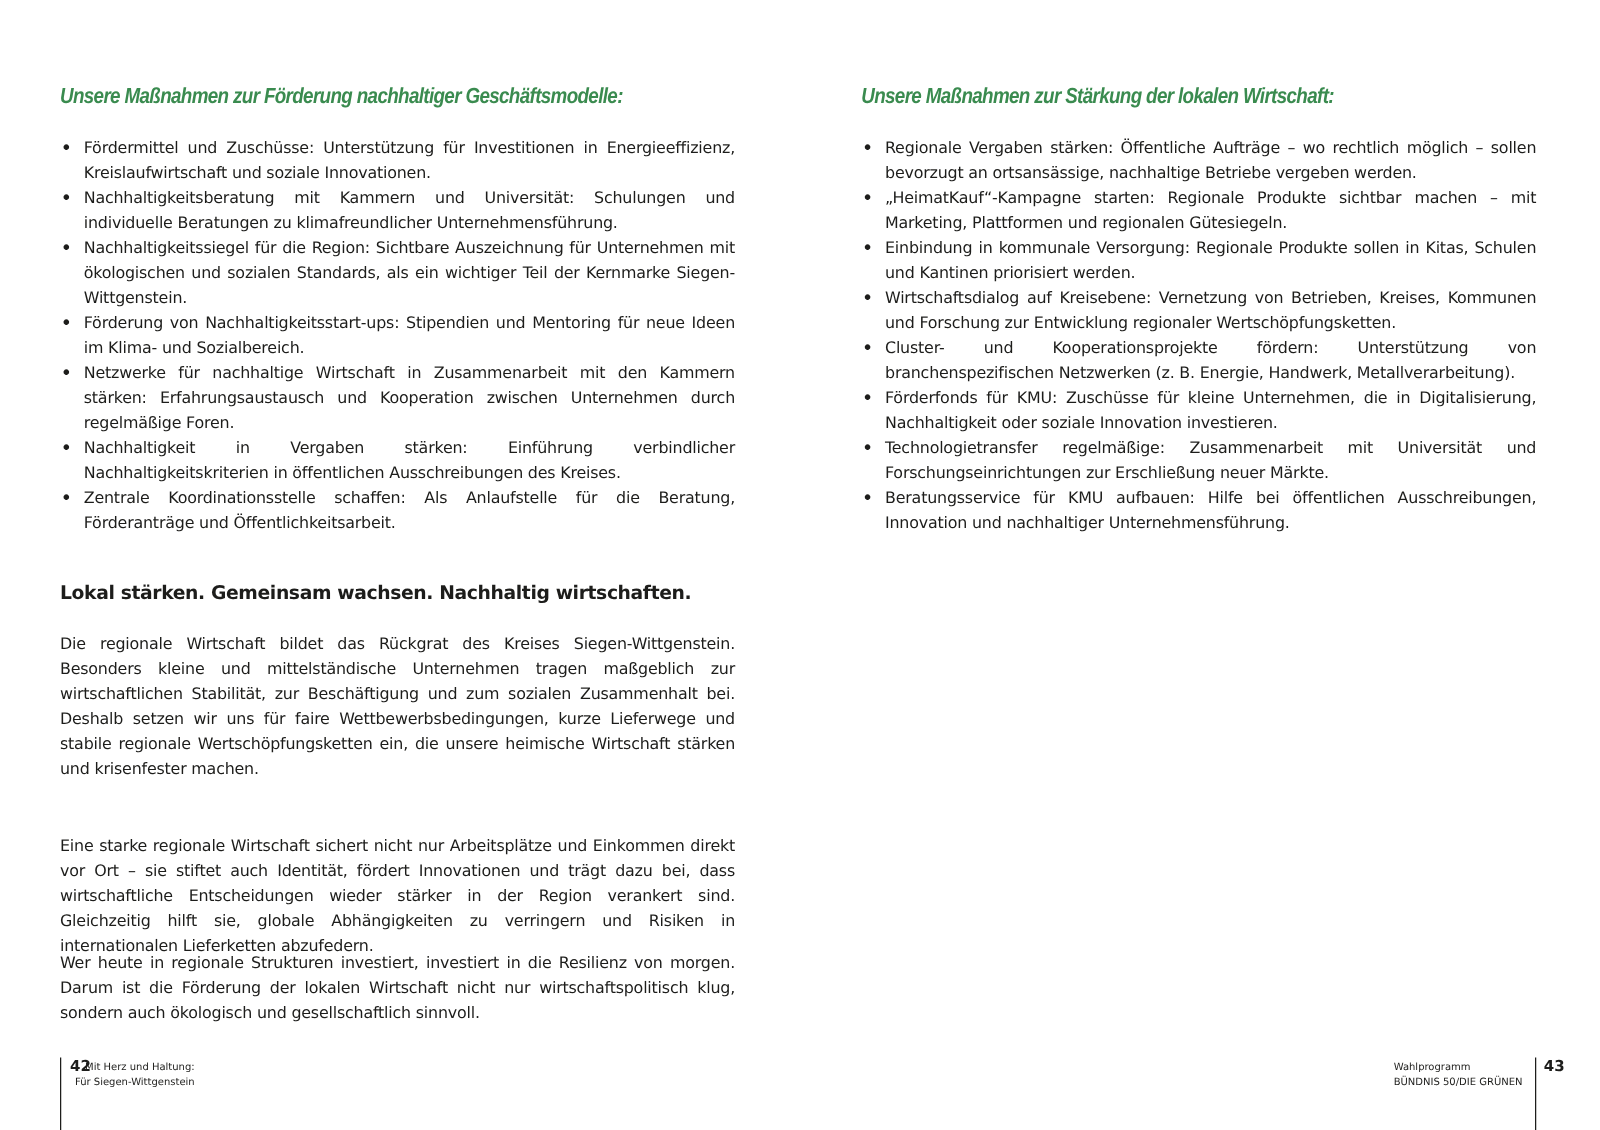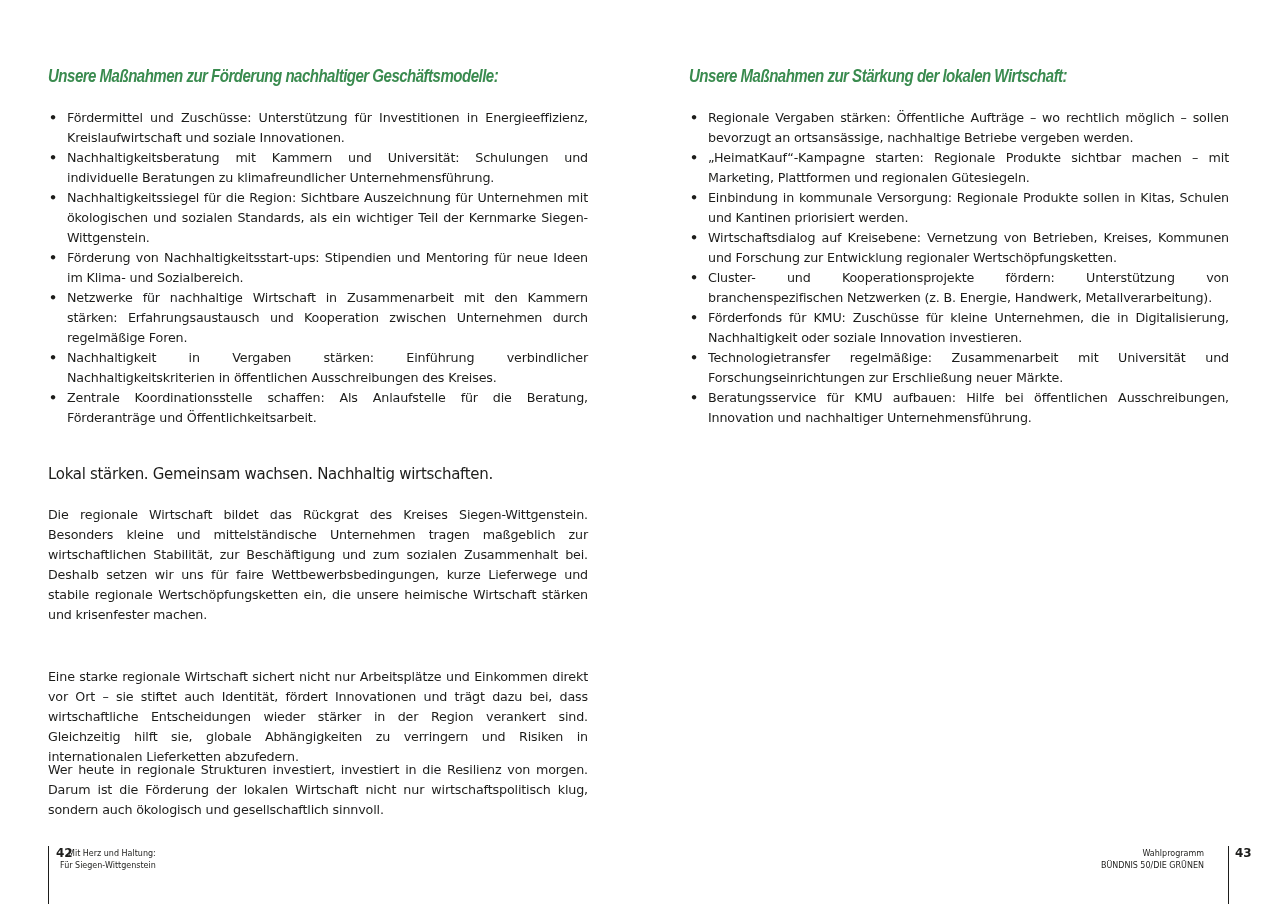--- a/index.html
+++ b/index.html
@@ -22,21 +22,21 @@
   .bullets li {
     position: relative; padding-left: 19px;
     font-size: 12.7px; line-height: 20px; text-align: justify; letter-spacing: -0.15px;
   }
   .bullets li .dot {
     position: absolute; left: 1px; top: 0; font-weight: bold;
   }
   .bullets li b { font-weight: normal; }
   .subheading {
     position: absolute; top: 465px; left: 0; margin: 0;
-    font-size: 15px; font-weight: normal; letter-spacing: -0.3px; white-space: nowrap;
+    font-size: 15px; font-weight: bold; letter-spacing: -0.3px; white-space: nowrap;
   }
   .para {
     position: absolute; left: 0; width: 540px; margin: 0;
     font-size: 12.7px; line-height: 20px; text-align: justify; letter-spacing: -0.15px;
   }
   .p1 { top: 505px; }
   .p2 { top: 624px; margin-top: 43px; }
   .p3 { top: 760px; }
   .footer-num {
     position: absolute; top: 846px; font-size: 12px; font-weight: bold; margin-left: 39px;
@@ -45,21 +45,21 @@
   .footer-num.right { left: 1196px; }
   .footer-rule {
     position: absolute; top: 846px; width: 1px; height: 58px; background: #1d1d1b;
   }
   .footer-rule.left { left: 48px; }
   .footer-rule.right { left: 1228px; }
   .footer-text {
     position: absolute; top: 848px; font-size: 8px; line-height: 12px;
   }
   .footer-text.left { left: 60px; text-align: right; }
-  .footer-text.right { right: 76px; text-align: right; }
+  .footer-text.right { right: 62px; text-align: left; }
   .footer-text span { display: block; }
 </style>
 </head>
 <body>
 
 <div class="page page-left">
   <h2 class="section-heading" style="color: rgb(58, 139, 79);">Unsere Maßnahmen zur Förderung nachhaltiger Geschäftsmodelle:</h2>
   <ul class="bullets">
     <li><span class="dot">•</span><b>Fördermittel und Zuschüsse</b><span>: Unterstützung für Investitionen in Energieeffizienz, Kreislaufwirtschaft und soziale Innovationen.</span></li>
     <li><span class="dot">•</span><b>Nachhaltigkeitsberatung mit Kammern und Universität</b><span>: Schulungen und individuelle Beratungen zu klimafreundlicher Unternehmensführung.</span></li>

